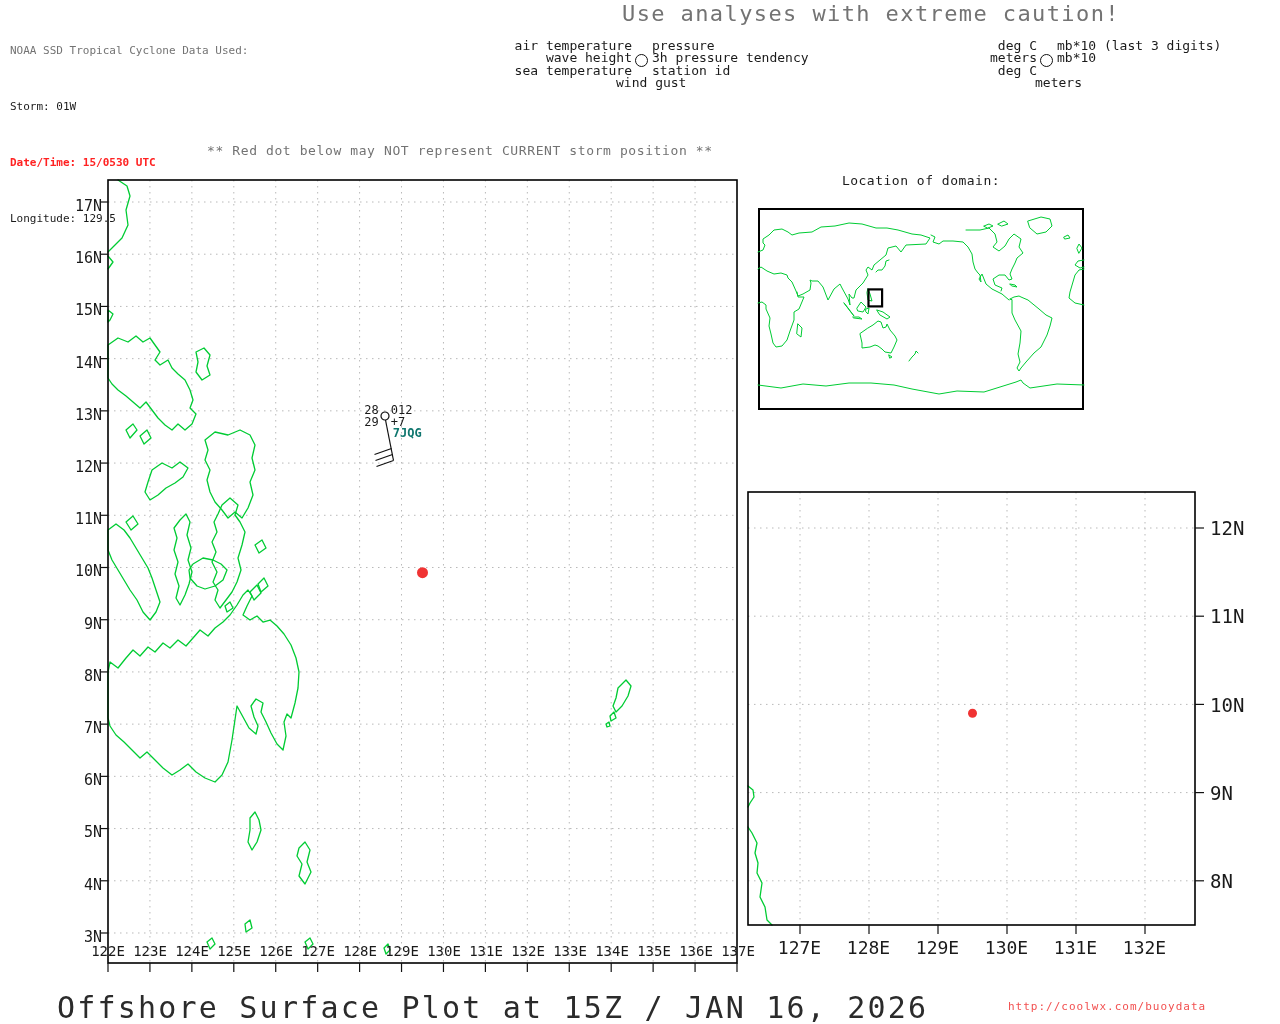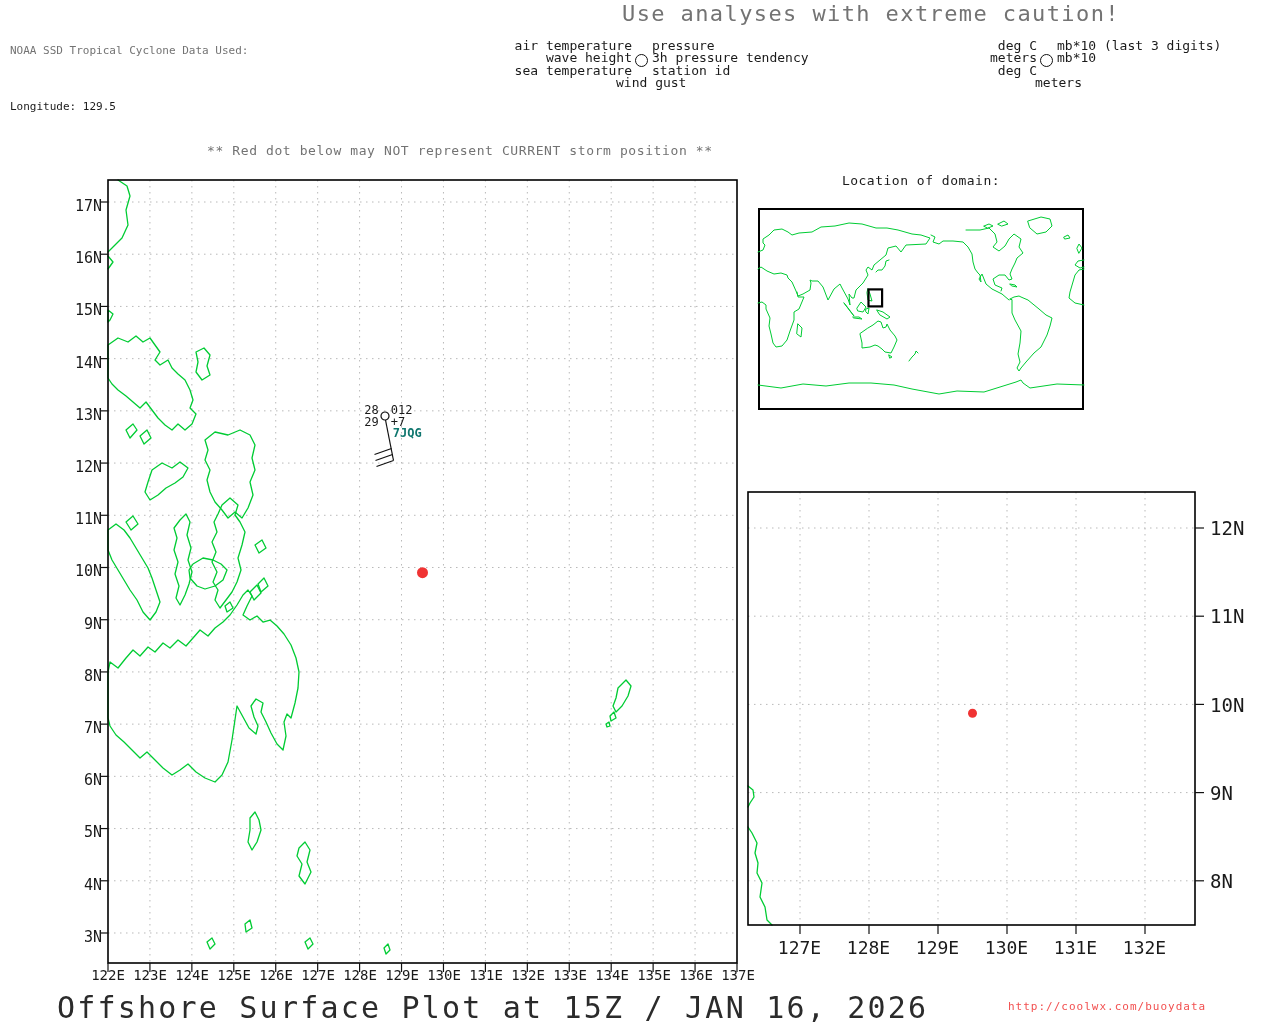--- a/index.html
+++ b/index.html
@@ -30,21 +30,21 @@
   .uleg-left{left:900px;top:40px;width:137px;text-align:right;}
   .uleg-right{left:1057px;top:40px;width:220px;text-align:left;}
   .uleg-knots{left:1035px;top:77px;}
   .leg-circle2{left:1040px;top:54px;}
 
   .warning{left:174px;top:143px;font-size:13px;letter-spacing:0.6px;white-space:nowrap;margin-left:33px;}
 
   .ylabels{left:50px;top:197px;width:52px;height:749px;display:flex;flex-direction:column;
            justify-content:space-between;align-items:flex-end;}
   .ylabels span{font-size:15px;height:18px;line-height:18px;}
-  .xlabels{left:87px;top:967px;width:672px;display:flex;justify-content:space-between;}
+  .xlabels{left:87px;top:943px;width:672px;display:flex;justify-content:space-between;}
   .xlabels span{width:42px;text-align:center;font-size:14px;}
 
   .inset-title{left:758px;top:173px;width:326px;text-align:center;font-size:13px;letter-spacing:0.5px;}
 
   .zi-xlabels{left:765px;top:937px;width:414px;display:flex;}
   .zi-xlabels span{width:69px;text-align:center;font-size:18px;}
   .zi-ylabels{left:1210px;top:518px;height:373px;display:flex;flex-direction:column;justify-content:space-between;}
   .zi-ylabels span{font-size:19px;height:20px;line-height:20px;}
 
   #station-plot{position:absolute;width:0;height:0;font-size:12px;line-height:11px;}
@@ -56,20 +56,22 @@
   .st-id{left:8px;top:12px;color:#0f766e;font-weight:bold;}
 
   .main-title{left:14px;top:990px;font-size:30px;letter-spacing:2.2px;color:#2b2b2b;white-space:nowrap;margin-left:43px;}
   .url{left:1008px;top:1000px;font-size:11px;letter-spacing:1px;color:#f25050;white-space:nowrap;}
 </style>
 </head>
 <body>
 
 <div class="abs hdr">
   <div class="red">NOAA SSD Tropical Cyclone Data Used:</div>
+  <div>Storm: 01W</div>
+  <div class="boldred">Date/Time: 15/0530 UTC</div>
   <div>Longitude: 129.5</div>
 </div>
 
 <div class="abs caution red">Use analyses with extreme caution!</div>
 
 <div class="abs leg leg-left">
   <div>air temperature</div>
   <div>wave height</div>
   <div>sea temperature</div>
 </div>

